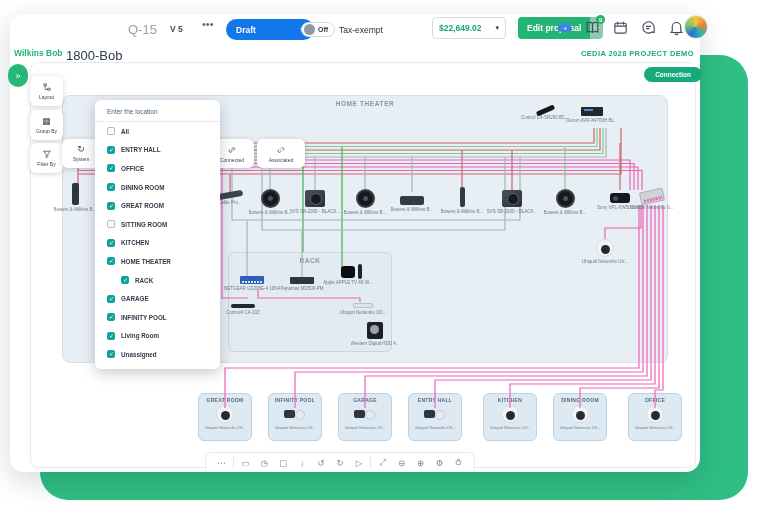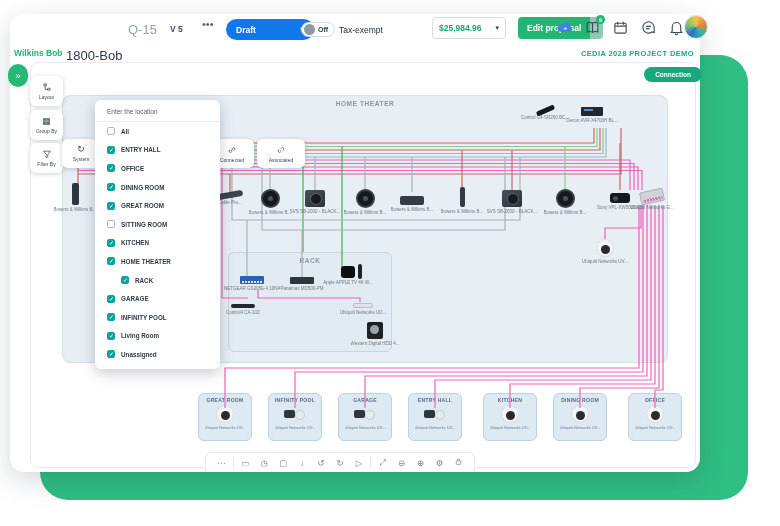--- a/index.html
+++ b/index.html
@@ -128,21 +128,21 @@
     <span class="caret">▾</span>
   </div>
   <div class="toggle-wrap">
     <span class="toggle">
       <span class="knob"></span>
       <span class="toggle-off">Off</span>
     </span>
     <span class="tax-label">Tax-exempt</span>
   </div>
   <div class="price-box">
-    <span class="val">$25,984.96</span>
+    <span class="val">$22,649.02</span>
     <span class="caret">▾</span>
   </div>
   <div class="edit-btn">
     <span class="main">Edit proposal</span>
     <span class="menu">⋯</span>
   </div>
   <div class="hicons">
     <span class="hicon">
       <svg viewBox="0 0 24 24">
           <path d="M7 18a5 5 0 1 1 1.2-9.86A6.5 6.5 0 0 1 20.5 10.4 4 4 0 0 1 19 18z" fill="#3d85e0"></path>

